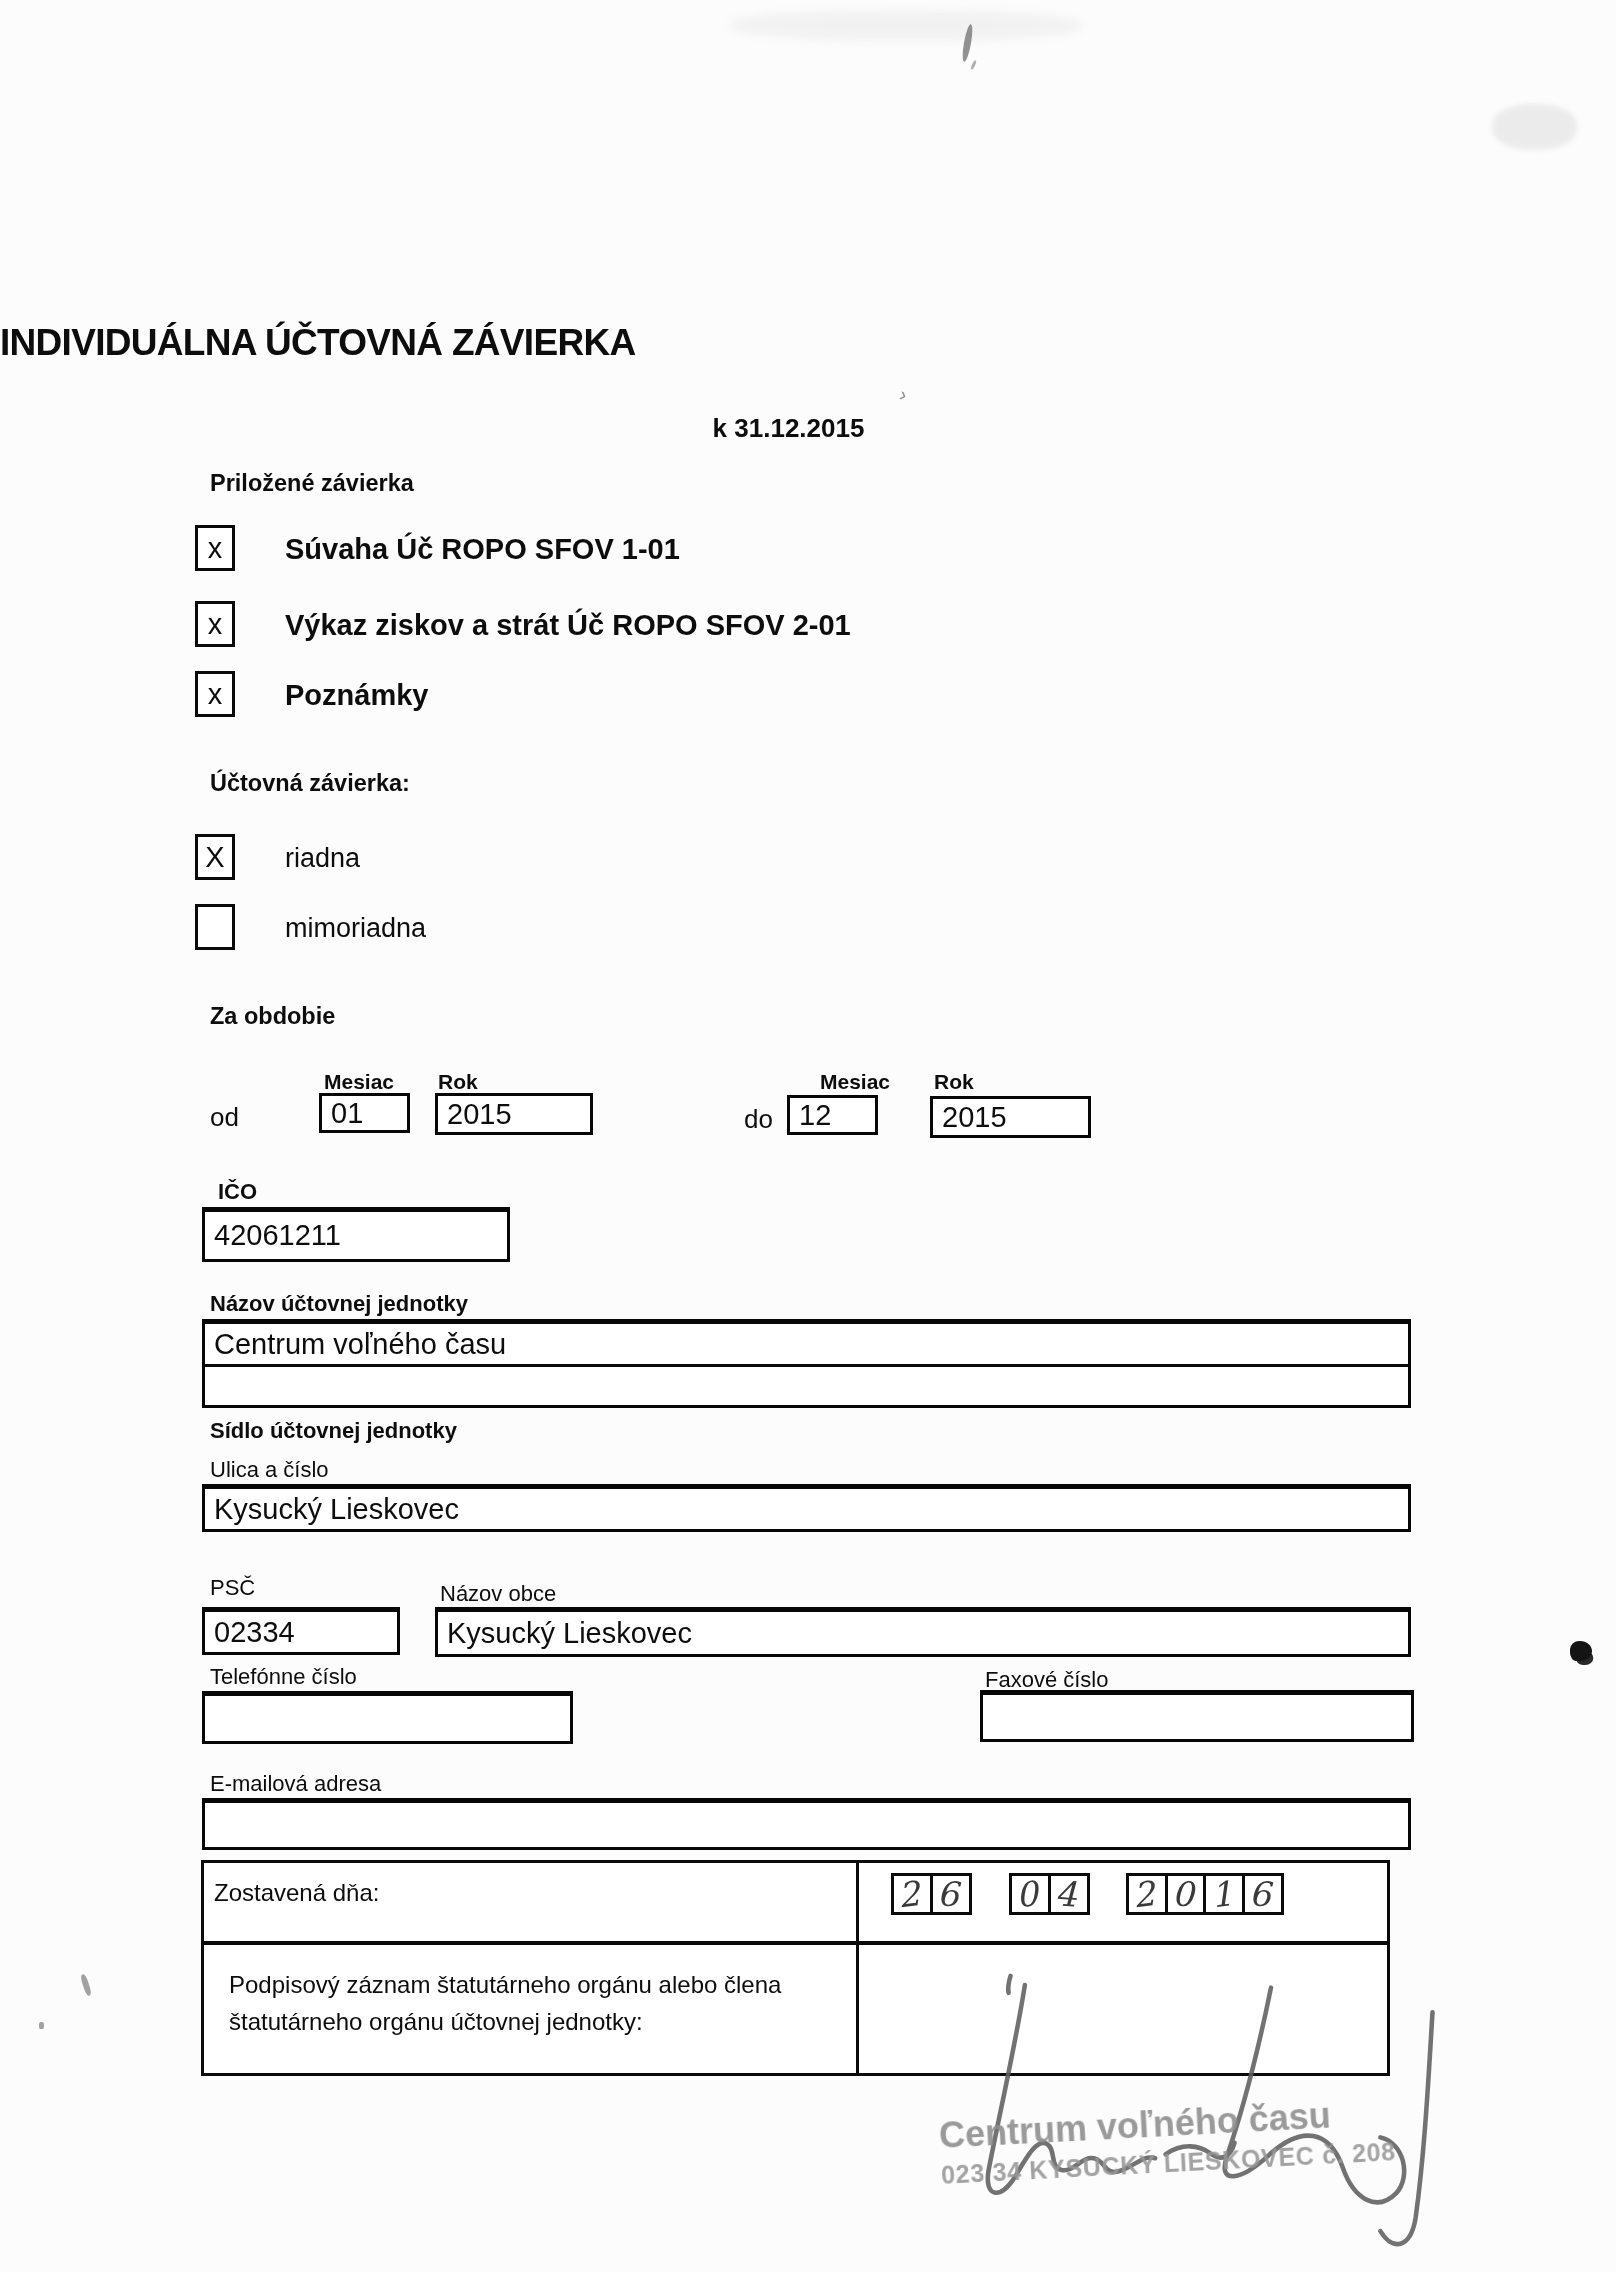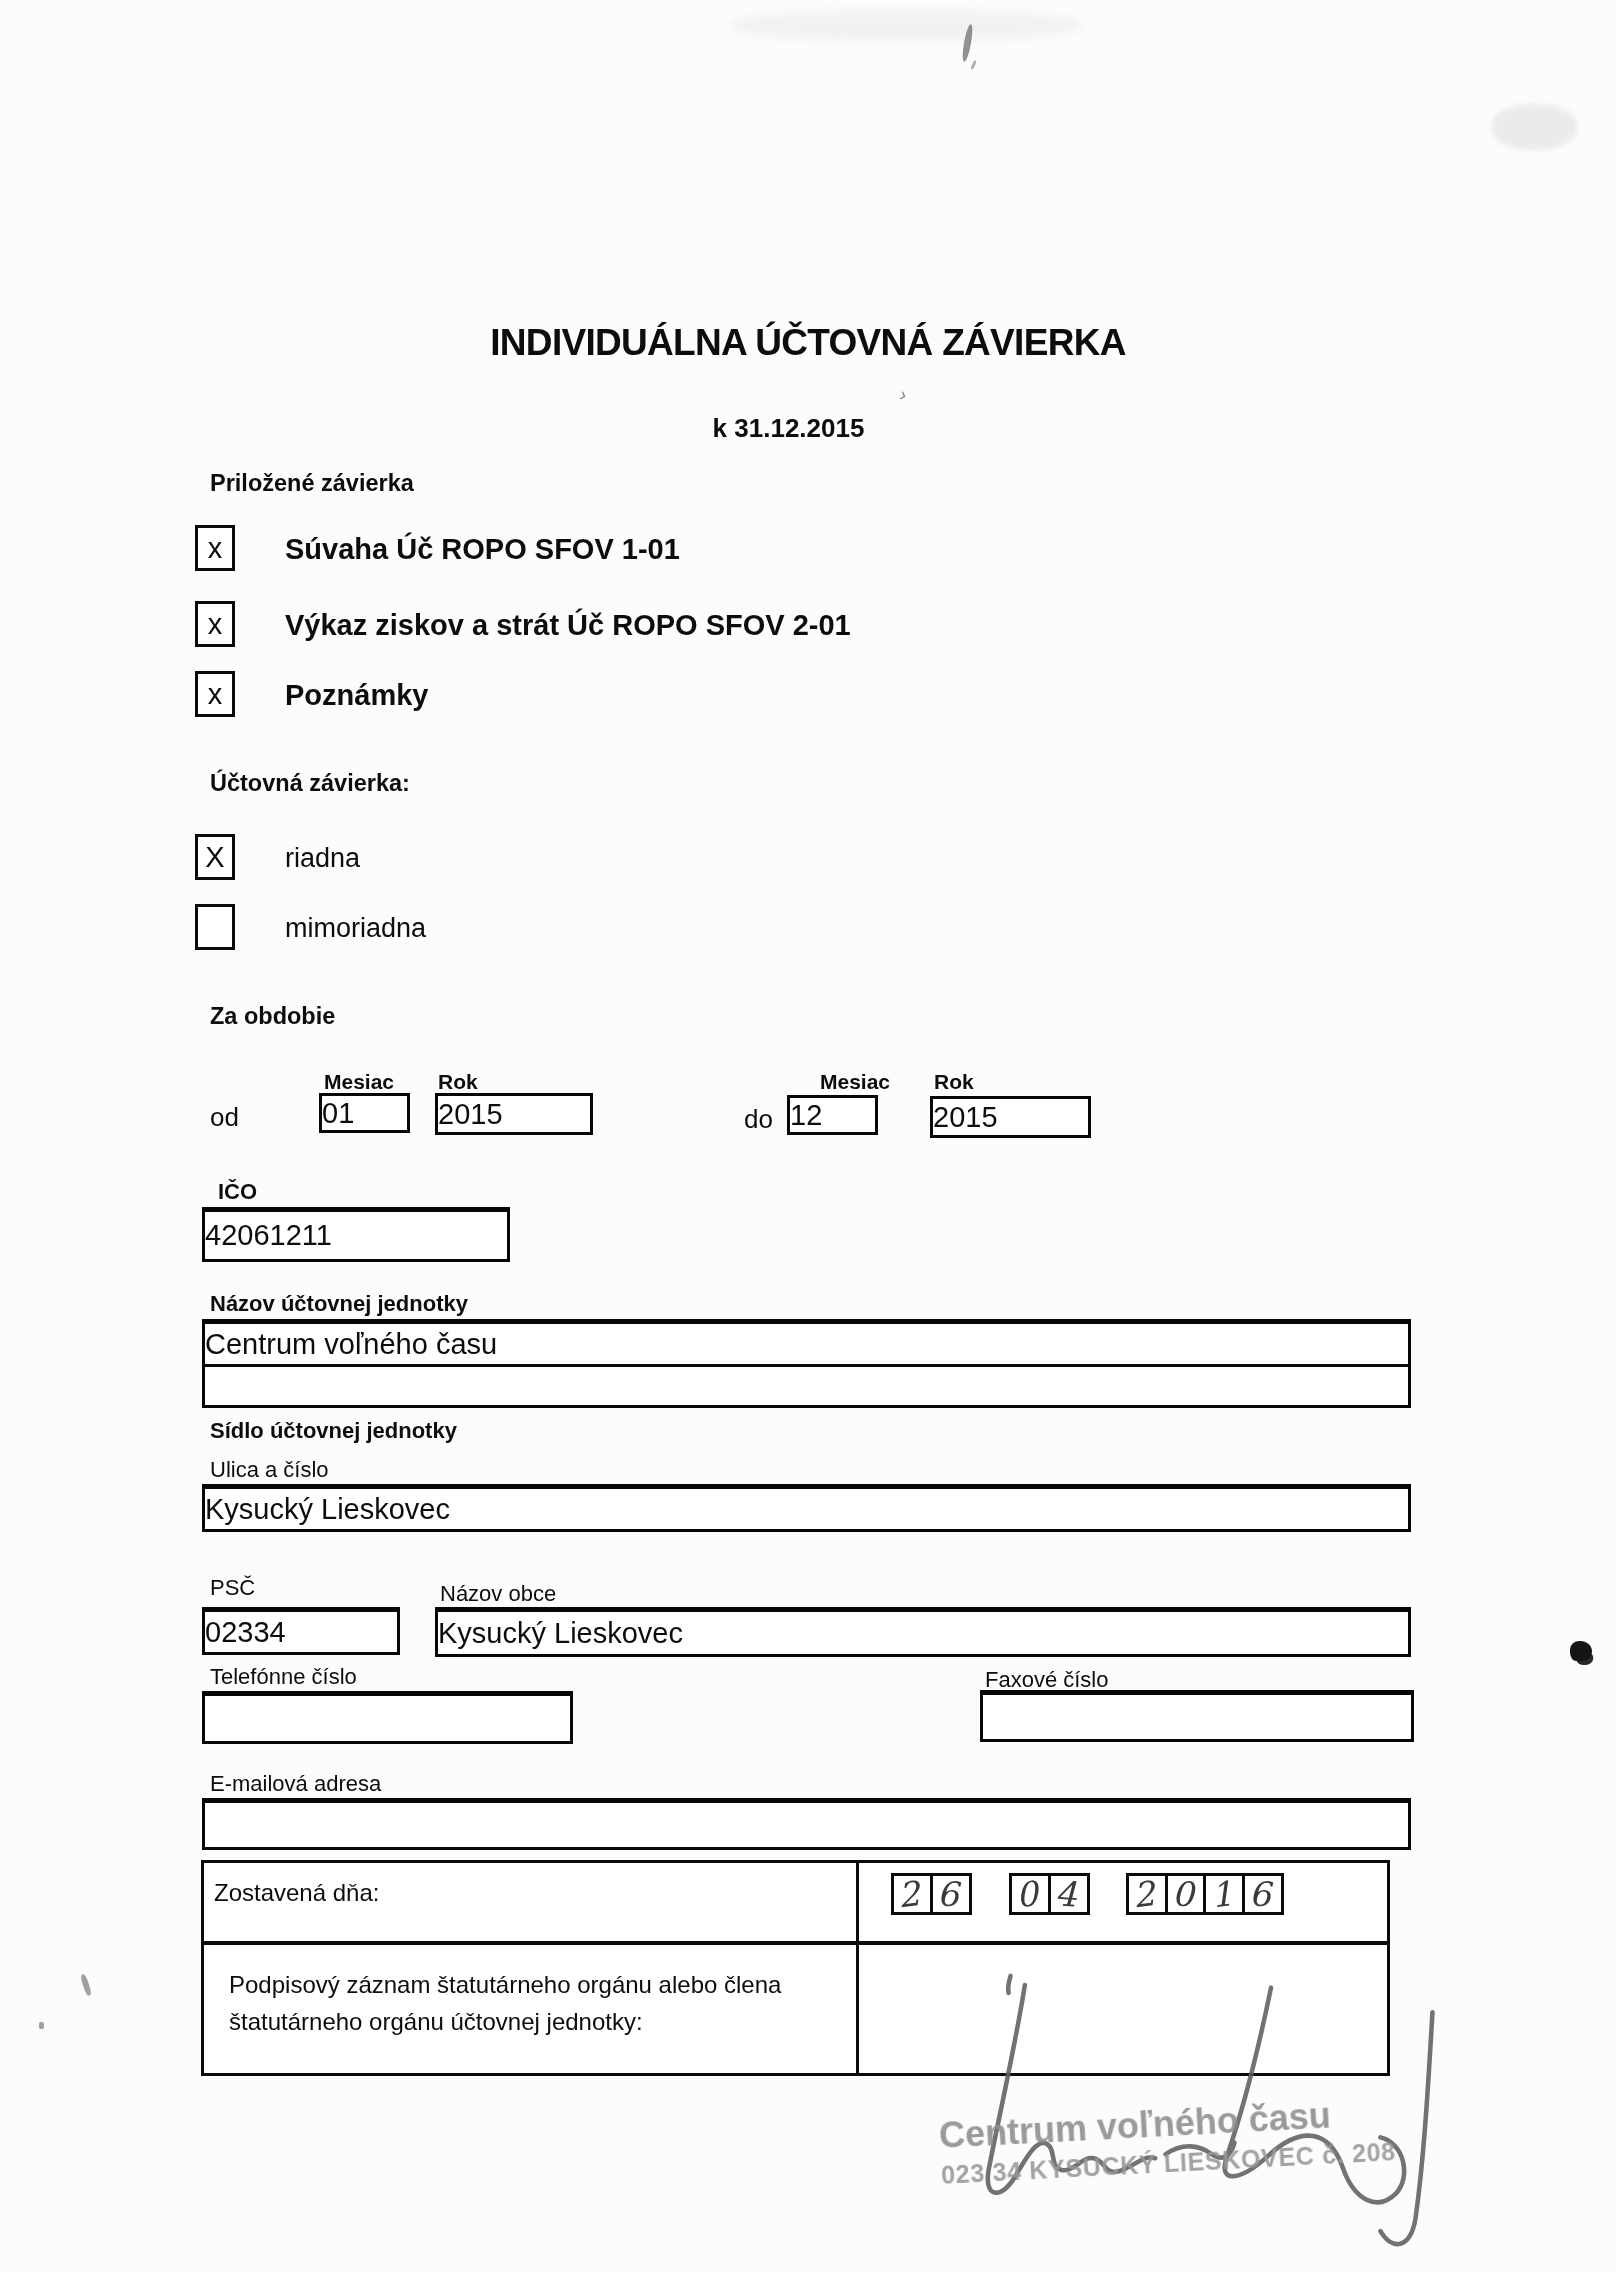--- a/index.html
+++ b/index.html
@@ -1,30 +1,30 @@
 <!DOCTYPE html>
 <html style="font-size:10.4px"><head>
 <meta charset="utf-8">
 <style>
   html,body{margin:0;padding:0;background:#e8e8e8;}
   #page{position:relative;width:1616px;height:2273px;background:#fcfcfc;
         font-family:"Liberation Sans",sans-serif;color:#0d0d0d;overflow:hidden;}
   .abs{position:absolute;}
-  .title{width:1616px;text-align:center;font-size:37px;font-weight:bold;letter-spacing:-0.7px;}
+  .title{width:1616px;font-size:37px;font-weight:bold;letter-spacing:-0.7px;}
   .subtitle{width:1616px;text-align:center;font-size:26px;font-weight:bold;transform:translateX(-19.5px);}
   .h-bold{font-size:23.5px;font-weight:bold;}
   .h-reg{font-size:22px;font-weight:normal;}
   .chk-label{font-size:29px;font-weight:bold;white-space:nowrap;}
   .opt-label{font-size:27px;font-weight:normal;}
   .odlabel{font-size:26px;}
   .mr-label{font-size:21px;font-weight:bold;}
   .checkbox{width:34px;height:40px;border:3.9px solid #0a0a0a;display:flex;
             align-items:center;justify-content:center;font-size:29px;background:#fff;}
   .fbox{border:3.3px solid #070707;border-top-width:5.2px;background:#fff;
-        display:flex;align-items:center;box-sizing:border-box;}
+        display:flex;align-items:center;padding-left:9px;box-sizing:border-box;}
   .fbox.thin{border-top-width:3.9px;}
   .val{font-size:29px;white-space:nowrap;}
   .entity-split{position:absolute;left:0;right:0;height:3.3px;background:#0a0a0a;top:40px;}
   .table-outer{border:3.9px solid #0a0a0a;background:#fff;}
   .vdiv{position:absolute;top:0;bottom:0;width:3.3px;background:#0a0a0a;}
   .hdiv{position:absolute;left:0;right:0;height:3.9px;background:#0a0a0a;}
   .cell-text{font-size:24px;line-height:1.55;}
   .dgroup{display:flex;}
   .dcell{width:36px;height:36px;border:3.3px solid #0a0a0a;margin-left:-3.3px;background:#fff;
          display:flex;align-items:center;justify-content:center;

